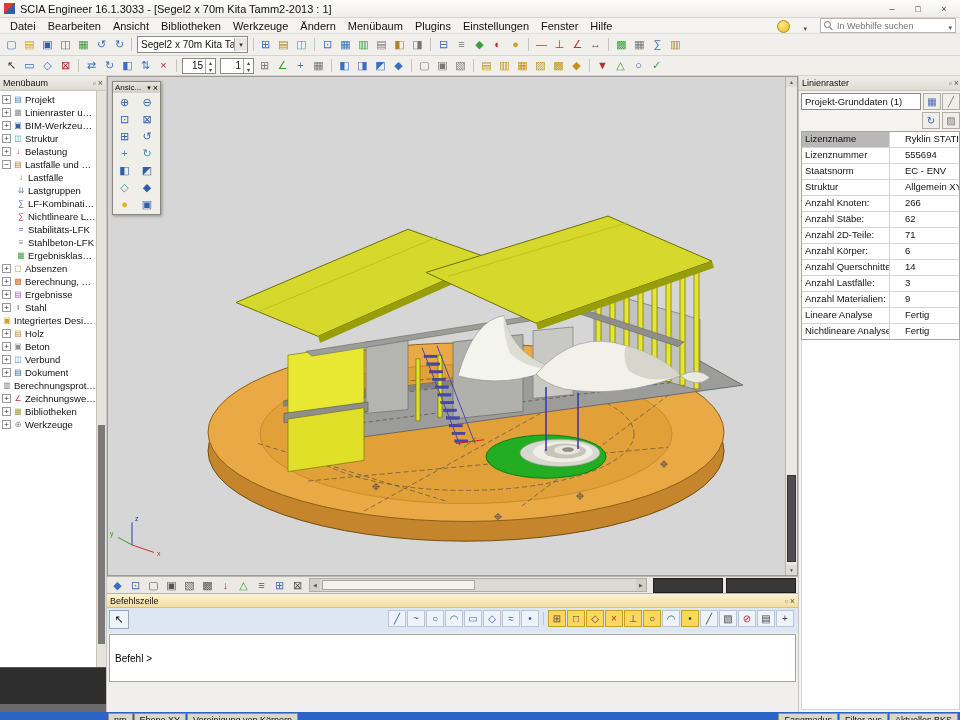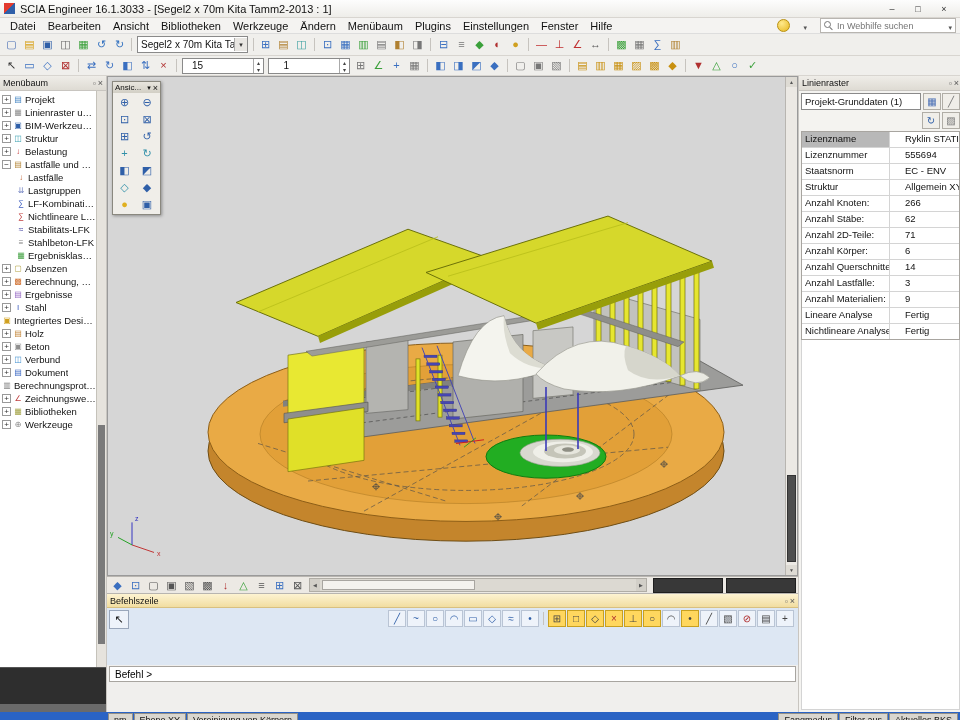--- a/index.html
+++ b/index.html
@@ -7,40 +7,40 @@
   
   .titlebar{height:17px;display:flex;align-items:center;padding:0 4px;background:linear-gradient(#fdfdfd,#eeede9);border-bottom:1px solid #d8d5d0;}
   .app-icon{width:11px;height:11px;background:linear-gradient(135deg,#e23a2e 50%,#2f5fa8 50%);margin-right:5px;flex:none;}
   .title-text{font-size:11px;white-space:nowrap;overflow:hidden;}
   .win-controls{margin-left:auto;display:flex;gap:2px;}
   .win-btn{width:22px;height:13px;display:flex;align-items:center;justify-content:center;font-size:9px;color:#333;border:1px solid transparent;}
   
   .menubar{height:15px;display:flex;align-items:center;padding:0 4px;background:#f4f3f1;border-bottom:1px solid #ddd;}
   #menu-items{display:flex;}
   .menu-item{padding:0 6px;font-size:11px;white-space:nowrap;}
-  .menu-right{margin-left:auto;display:flex;align-items:center;gap:13px;}
+  .menu-right{margin-left:auto;display:flex;align-items:flex-end;gap:13px;}
   .help-ball{width:11px;height:11px;border-radius:50%;background:radial-gradient(circle at 35% 30%,#ffe98c,#e8b820);border:1px solid #b89010;}
   .mr-arrow::before{content:"▾";font-size:7px;color:#555;}
   .search-box{display:flex;align-items:center;border:1px solid #b8b5b0;background:#fff;height:13px;width:128px;padding:0 3px;gap:2px;}
   .mag{width:9px;height:9px;position:relative;flex:none;}
   .mag::before{content:"";position:absolute;width:5px;height:5px;border:1px solid #777;border-radius:50%;left:0;top:0;}
   .mag::after{content:"";position:absolute;width:4px;height:1px;background:#777;transform:rotate(45deg);left:5px;top:7px;}
   .search-input{border:none;outline:none;flex:1;min-width:0;font-size:9px;font-family:"Liberation Sans",sans-serif;background:transparent;color:#444;}
   
   .toolbar{display:flex;align-items:center;padding:1px 3px;background:#f0efec;border-bottom:1px solid #d8d5d0;}
   .tb1{height:19px;} .tb2{height:17px;}
   .grp{display:flex;align-items:center;gap:1px;}
   .ic{width:17px;height:16px;display:inline-flex;align-items:center;justify-content:center;font-size:11px;line-height:1;flex:none;}
   .ic.hl{background:#ffd75e;border:1px solid #c8a020;width:15px;height:14px;}
   .sep{width:1px;height:13px;background:#c6c3be;margin:0 3px;flex:none;display:inline-block;}
   .combo{display:flex;align-items:center;border:1px solid #8a8a8a;background:#fff;height:15px;width:106px;padding:0 0 0 3px;font-size:10px;margin:0 2px;}
   .combo-text{overflow:hidden;white-space:nowrap;flex:1;}
   .combo .arrow{width:12px;height:13px;background:#e8e6e2;border-left:1px solid #aaa;display:flex;align-items:center;justify-content:center;flex:none;}
   .combo .arrow::before{content:"▾";font-size:7px;color:#333;}
-  .spin{display:flex;border:1px solid #8a8a8a;background:#fff;height:14px;margin:0 2px;gap:48px;}
+  .spin{display:flex;border:1px solid #8a8a8a;background:#fff;height:14px;margin:0 2px;}
   .spin .val{width:18px;font-size:10px;display:flex;align-items:center;justify-content:flex-end;padding:0 2px;}
   .spin .btns{display:flex;flex-direction:column;width:9px;border-left:1px solid #aaa;}
   .sb{height:7px;display:flex;align-items:center;justify-content:center;color:#444;}
   .sb-up::before{content:"▴";font-size:6px;} .sb-down::before{content:"▾";font-size:6px;}
   
   .main{display:flex;height:636px;}
   .left-panel{width:106px;background:#f0efec;border-right:1px solid #c8c5c0;display:flex;flex-direction:column;flex:none;}
   .panel-header{height:14px;background:linear-gradient(#efede8,#dedbd3);border-bottom:1px solid #c8c5c0;display:flex;align-items:center;padding:0 3px;font-size:9px;flex:none;}
   .ph-btns{margin-left:auto;display:flex;gap:2px;color:#555;}
   .ph-pin::before{content:"▫";font-size:8px;} .ph-close::before{content:"×";font-size:9px;} .ph-arrow::before{content:"▾";font-size:7px;}
@@ -77,21 +77,21 @@
   .hthumb{position:absolute;left:12px;width:45%;top:1px;bottom:1px;background:#f4f2ee;border:1px solid #a8a5a0;}
   .dark-box{width:68px;height:13px;background:#383838;border:1px solid #1e1e1e;margin-left:3px;flex:none;}
   
   .cmd-panel{height:90px;display:flex;flex-direction:column;border-top:1px solid #b8b5b0;flex:none;}
   .cmd-header{height:13px;background:linear-gradient(#fdf3d2,#f1dda0);border-bottom:1px solid #d8c080;display:flex;align-items:center;padding:0 3px;font-size:9px;flex:none;}
   .cmd-body{flex:1;background:#dde7f3;position:relative;}
   .ic.ptr{border:1px solid #9aa7bb;background:#eef3fa;margin:2px;width:18px;height:17px;}
   .cmd-tools{position:absolute;top:2px;right:4px;display:flex;align-items:center;gap:1px;}
   .cmd-tools .ic{width:16px;height:15px;font-size:10px;background:#eef3fa;border:1px solid #b9c4d4;}
   .cmd-tools .ic.hl{background:#ffd75e;border:1px solid #c8a020;}
-  .cmd-input{height:14px;background:#fff;border:1px solid #a8a5a0;margin:1px 2px 2px 2px;font-size:10px;display:flex;align-items:center;padding:0 3px;flex:none;}
+  .cmd-input{height:14px;background:#fff;border:1px solid #a8a5a0;margin:1px 2px 2px 2px;font-size:10px;display:flex;align-items:center;padding:16px 3px;flex:none;}
   .cmd-input input{border:none;outline:none;width:100%;font-size:10px;font-family:"Liberation Sans",sans-serif;background:transparent;}
   
   .right-panel{width:163px;background:#f4f3f0;border-left:1px solid #c8c5c0;display:flex;flex-direction:column;flex:none;}
   .prop-toolbar{display:flex;align-items:center;padding:2px;gap:2px;}
   .prop-combo{flex:1;display:flex;align-items:center;border:1px solid #8a8a8a;background:#fff;height:15px;padding:0 0 0 3px;font-size:9.5px;}
   .ic.sbtn{width:16px;height:15px;border:1px solid #b0ada6;background:#f0eee9;font-size:10px;}
   #prop-tools{display:flex;justify-content:flex-end;padding:0 2px 2px;gap:2px;}
   #prop-grid{margin:0 2px;border:1px solid #a8a5a0;background:#fff;}
   .prow{display:flex;height:15px;border-bottom:1px solid #d4d4d4;font-size:9.5px;align-items:stretch;}
   .prow:last-child{border-bottom:none;}

